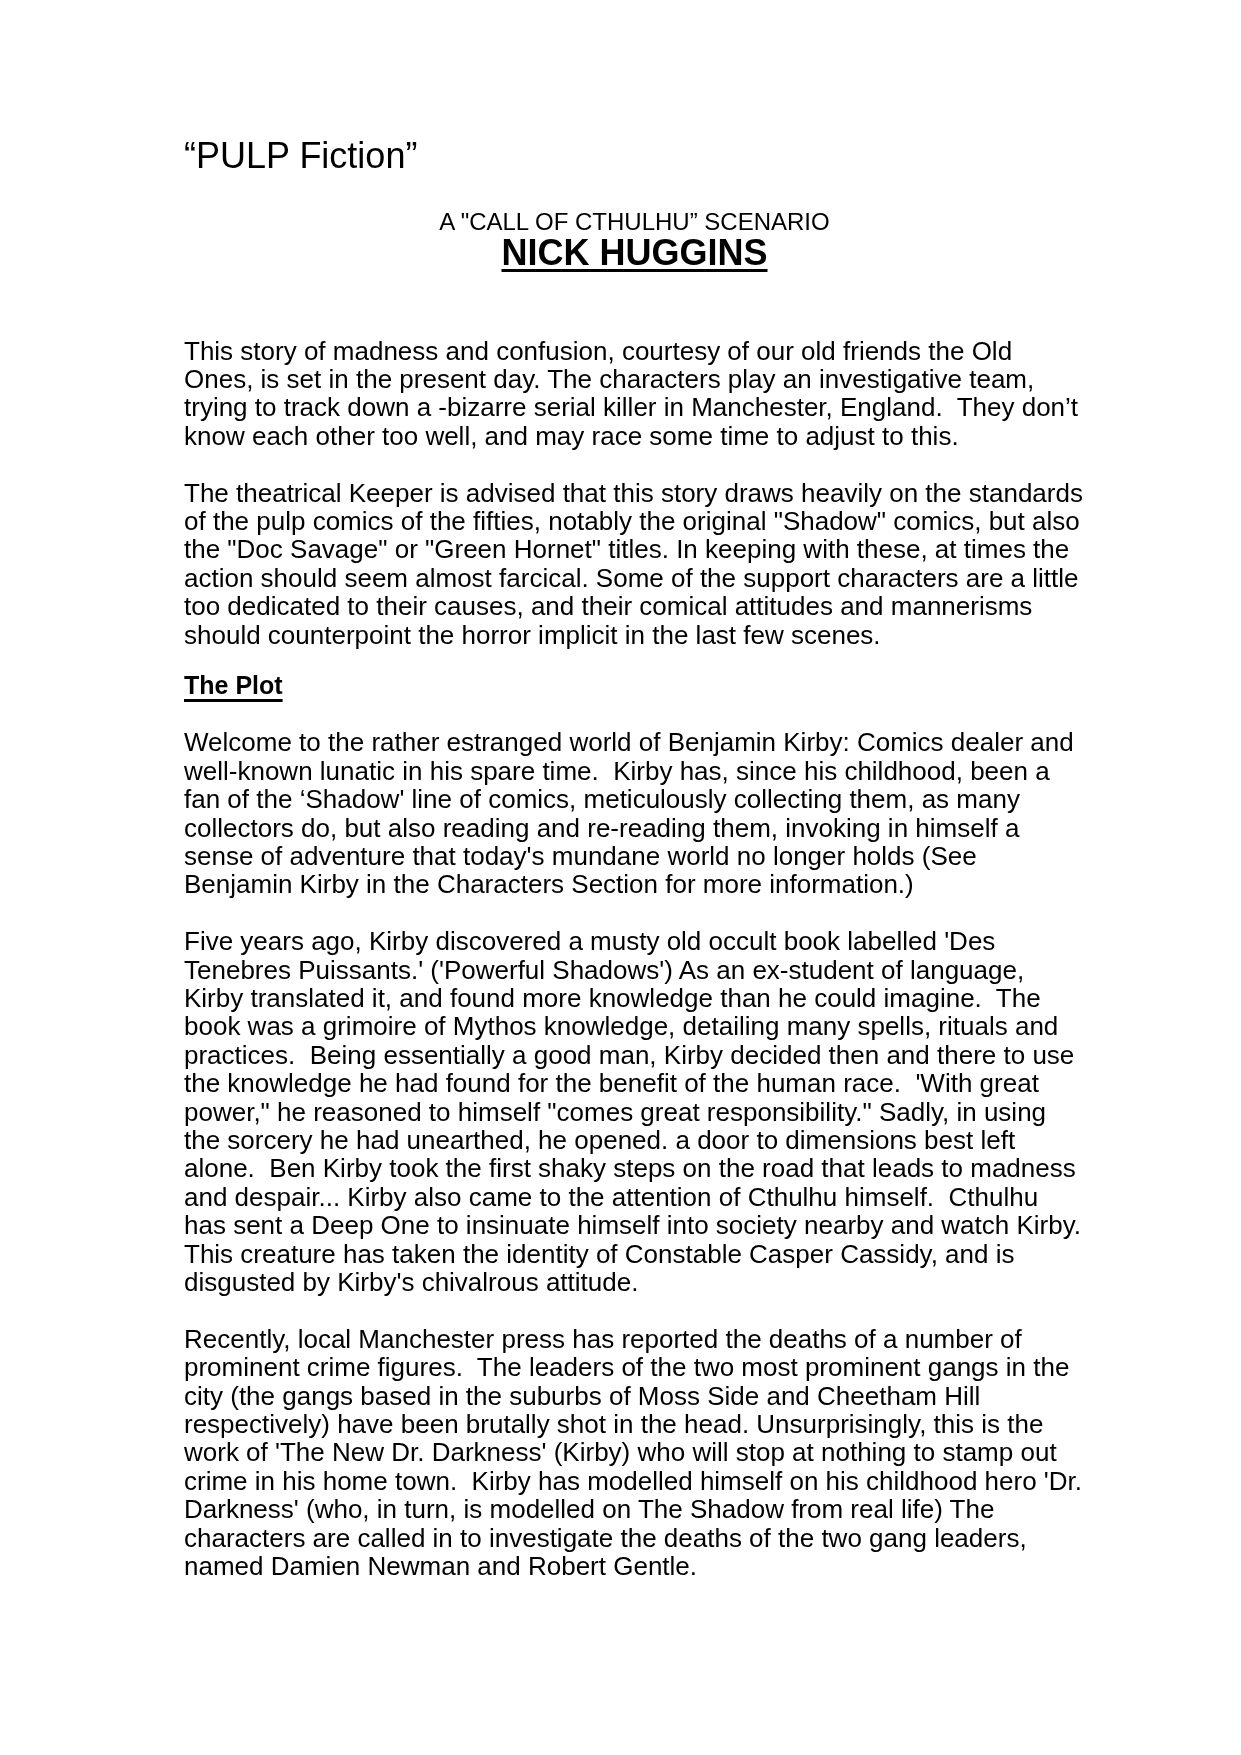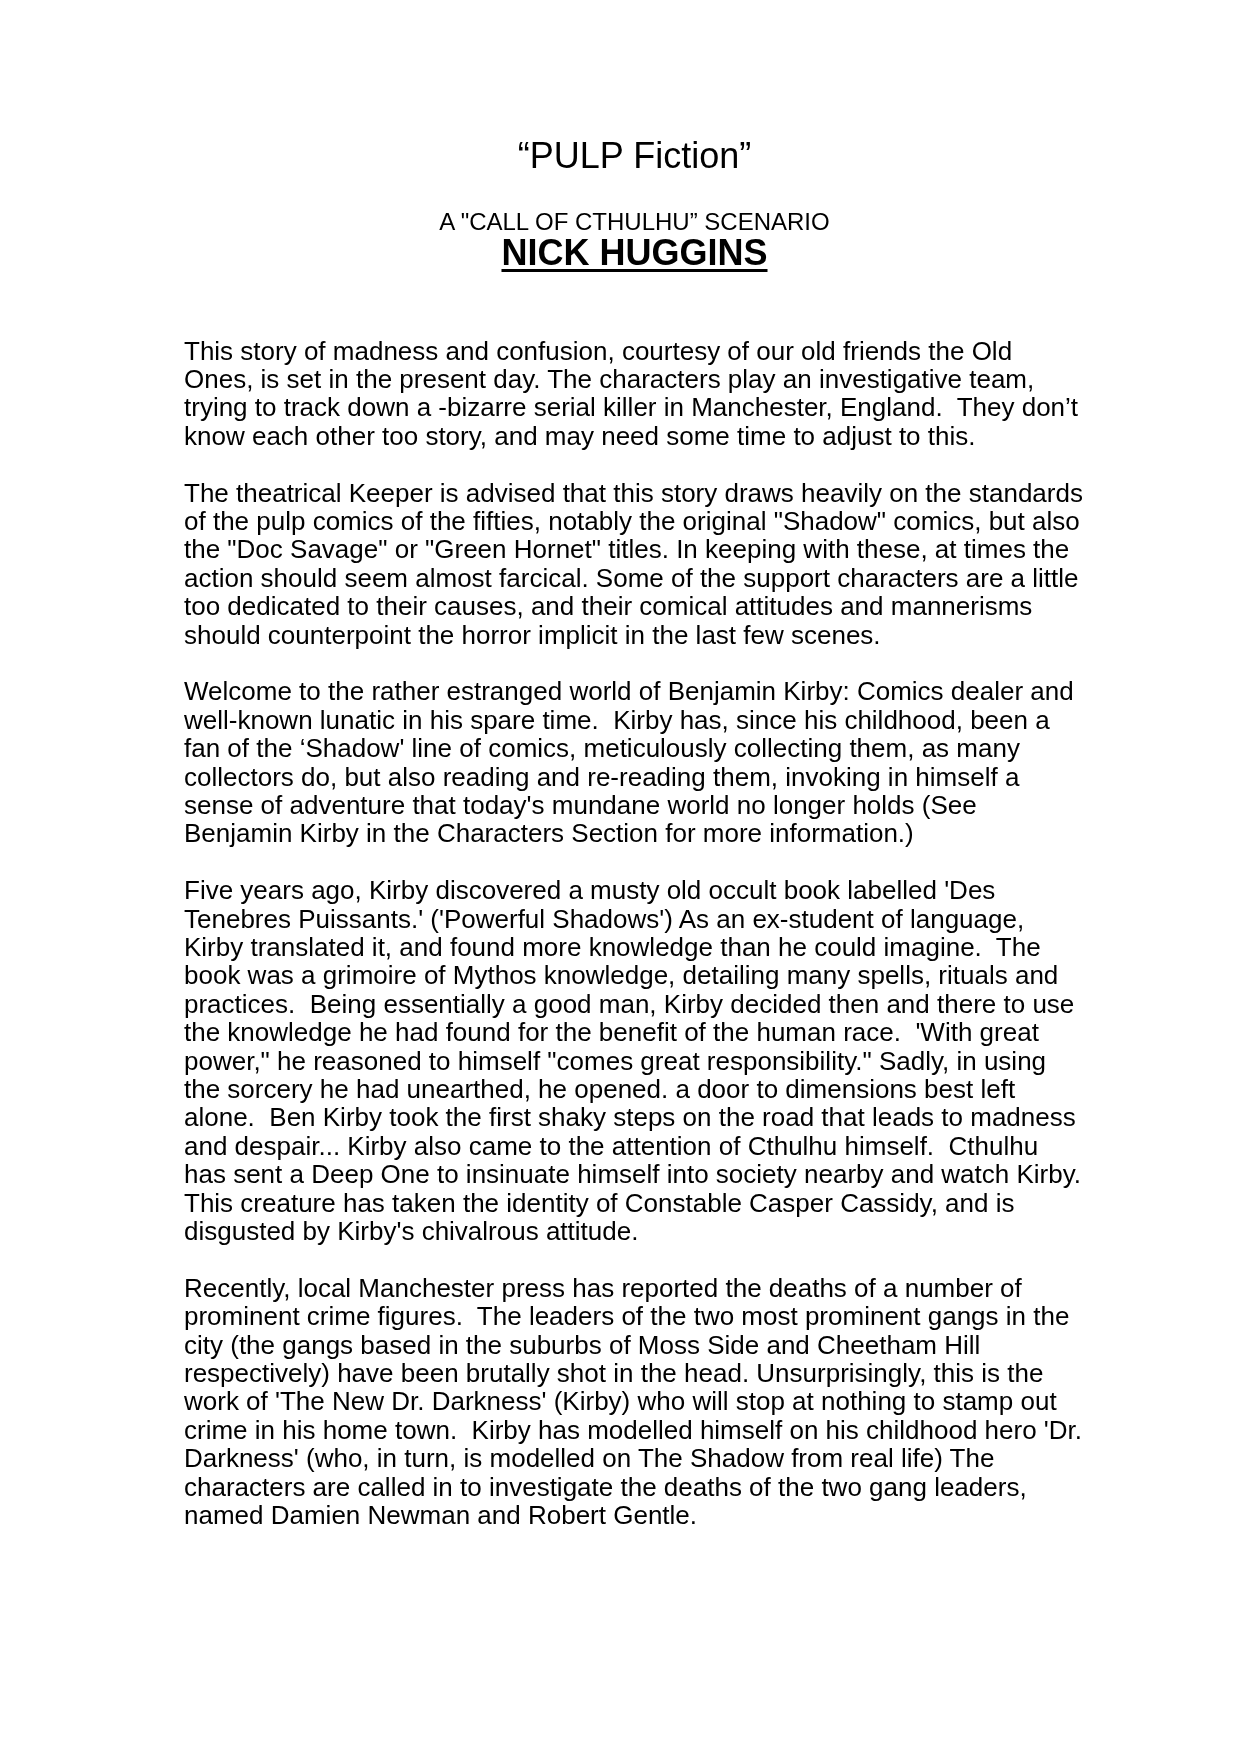--- a/index.html
+++ b/index.html
@@ -17,21 +17,20 @@
     overflow: hidden;
   }
   .content {
     position: absolute;
     left: 184px;
     top: 0;
     width: 901px;
   }
   .doc-title {
     margin: 135px 0 0 0;
-    text-align: center;
     font-size: 36px;
     line-height: 41px;
     font-weight: normal;
   }
   .masthead {
     margin-top: 32px;
     text-align: center;
   }
   .masthead .subtitle,
   .masthead .byline {
@@ -81,21 +80,22 @@
   <div class="content">
 
     <h1 class="doc-title">“PULP Fiction”</h1>
 
     <div class="masthead">
       <div class="subtitle">A "CALL OF CTHULHU” SCENARIO</div>
       <div class="author"><span>NICK HUGGINS</span></div>
     </div>
 
     <div class="doc-body" id="doc-body">
-        <p><span>This story of madness and confusion, courtesy of our old friends the Old Ones, is set in the present day. The characters play an investigative team, trying to track down a -bizarre serial killer in Manchester, England.  They don’t know each other too story, and may need some time to adjust to this.</span></p>
+        <p><span>This story of madness and confusion, courtesy of our old friends the Old Ones, is set in the present day. The characters play an investigative team, trying to track down a -bizarre serial killer in Manchester, England.  They don’t know each other too well, and may race some time to adjust to this.</span></p>
         <p><span>The theatrical Keeper is advised that this story draws heavily on the standards of the pulp comics of the fifties, notably the original "Shadow" comics, but also the "Doc Savage" or "Green Hornet" titles. In keeping with these, at times the action should seem almost farcical. Some of the support characters are a little too dedicated to their causes, and their comical attitudes and mannerisms should counterpoint the horror implicit in the last few scenes.</span></p>
+        <h2><span>The Plot</span></h2>
         <p><span>Welcome to the rather estranged world of Benjamin Kirby: Comics dealer and well-known lunatic in his spare time.  Kirby has, since his childhood, been a fan of the ‘Shadow' line of comics, meticulously collecting them, as many collectors do, but also reading and re-reading them, invoking in himself a sense of adventure that today's mundane world no longer holds </span><span class="italic">(See Benjamin Kirby in the Characters Section for more information.)</span></p>
         <p><span>Five years ago, Kirby discovered a musty old occult book labelled 'Des Tenebres Puissants.' ('Powerful Shadows') As an ex-student of language, Kirby translated it, and found more knowledge than he could imagine.  The book was a grimoire of Mythos knowledge, detailing many spells, rituals and practices.  Being essentially a good man, Kirby decided then and there to use the knowledge he had found for the benefit of the human race.  'With great power," he reasoned to himself "comes great responsibility." Sadly, in using the sorcery he had unearthed, he opened. a door to dimensions best left alone.  Ben Kirby took the first shaky steps on the road that leads to madness and despair... Kirby also came to the attention of Cthulhu himself.  Cthulhu has sent a Deep One to insinuate himself into society nearby and watch Kirby. This creature has taken the identity of Constable Casper Cassidy, and is disgusted by Kirby's chivalrous attitude.</span></p>
         <p><span>Recently, local Manchester press has reported the deaths of a number of prominent crime figures.  The leaders of the two most prominent gangs in the city (the gangs based in the suburbs of Moss Side and Cheetham Hill respectively) have been brutally shot in the head. Unsurprisingly, this is the work of 'The New Dr. Darkness' (Kirby) who will stop at nothing to stamp out crime in his home town.  Kirby has modelled himself on his childhood hero 'Dr. Darkness' (who, in turn, is modelled on The Shadow from real life) The characters are called in to investigate the deaths of the two gang leaders, named Damien Newman and Robert Gentle.</span></p>
       </div>
 
   </div>
 </div>
 
 </body></html>

